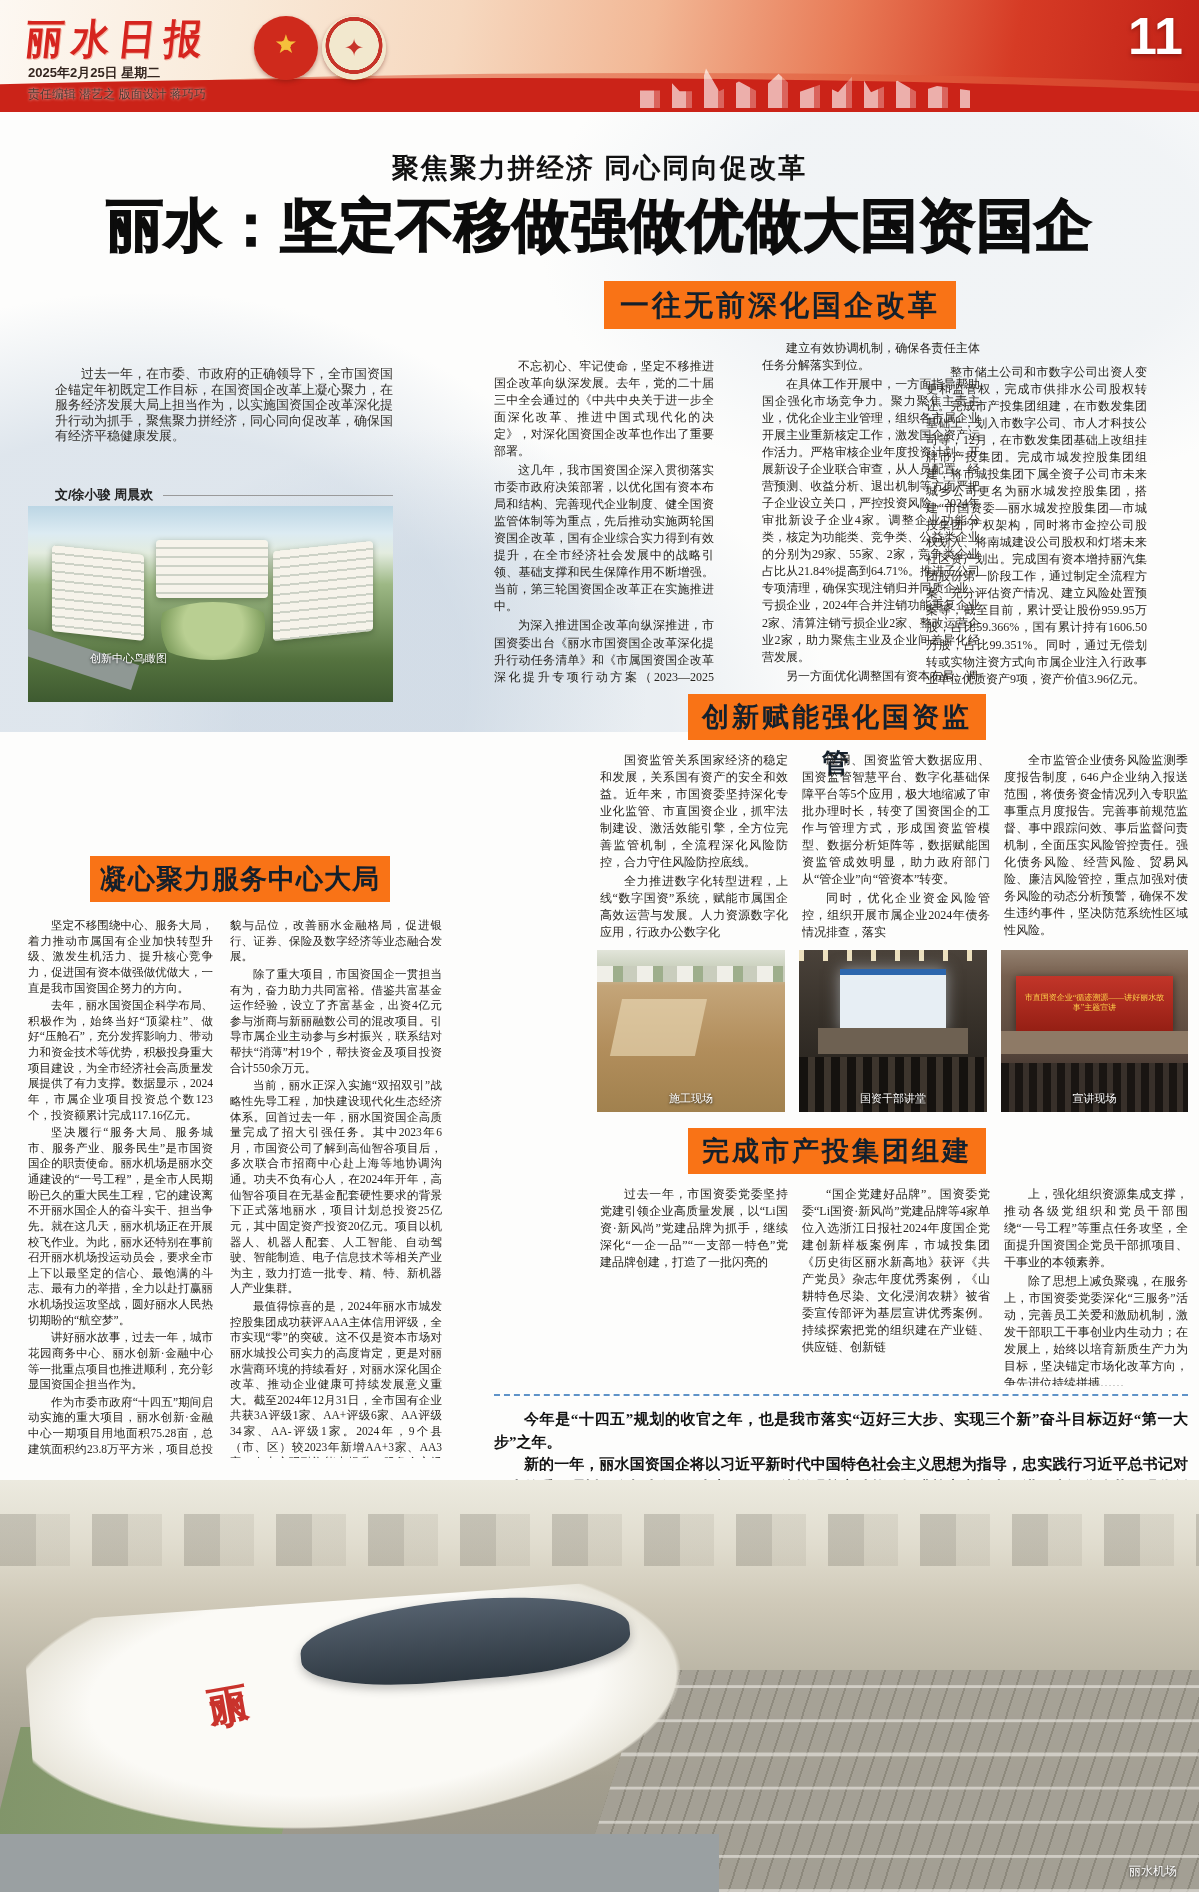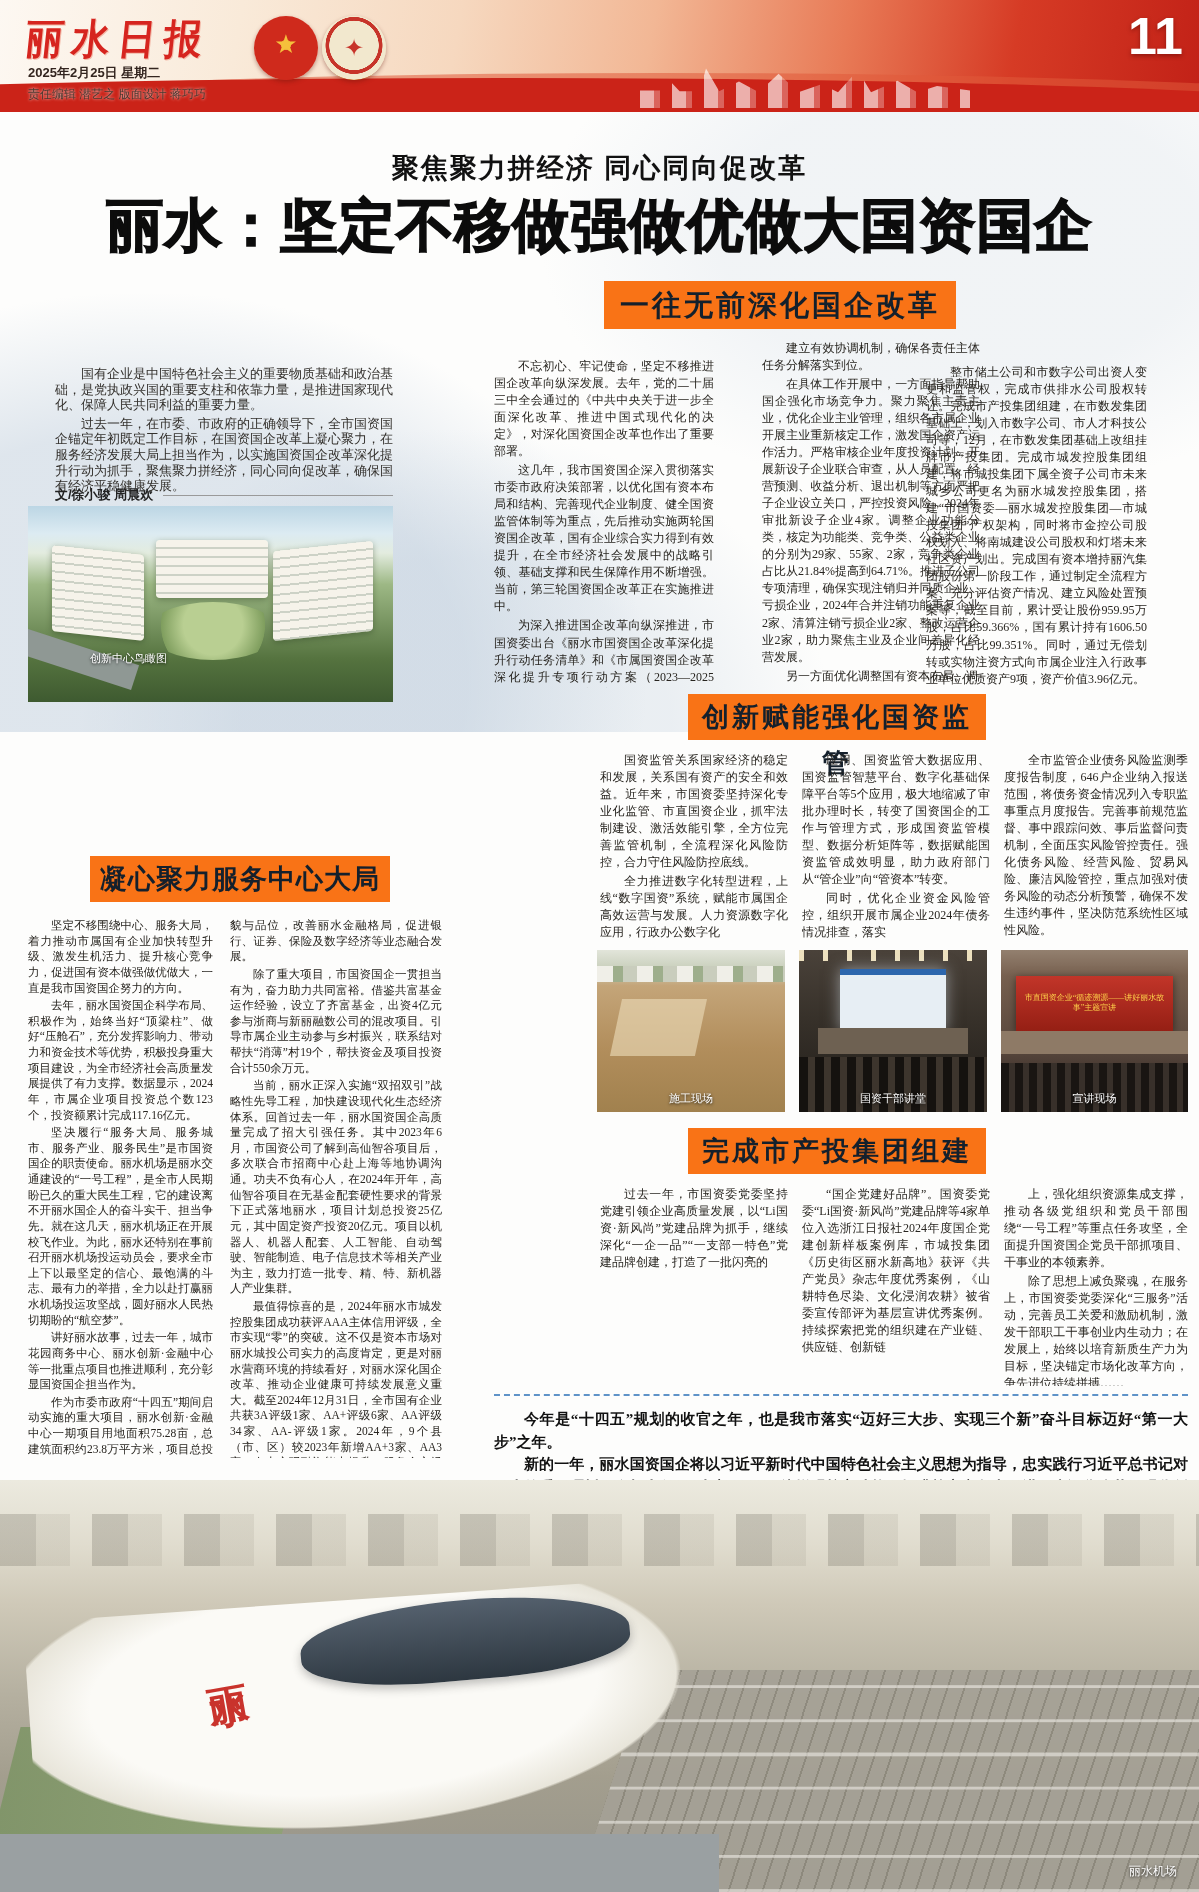--- a/index.html
+++ b/index.html
@@ -139,21 +139,20 @@
       </div>
     <div class="pageno">11</div>
   </div>
 
   <div class="mountains"></div>
 
   <div class="kicker">聚焦聚力拼经济  同心同向促改革</div>
   <div class="headline">丽水：坚定不移做强做优做大国资国企</div>
 
   <div class="intro">
-    <p>国有企业是中国特色社会主义的重要物质基础和政治基础，是党执政兴国的重要支柱和依靠力量，是推进国家现代化、保障人民共同利益的重要力量。</p>
     <p>过去一年，在市委、市政府的正确领导下，全市国资国企锚定年初既定工作目标，在国资国企改革上凝心聚力，在服务经济发展大局上担当作为，以实施国资国企改革深化提升行动为抓手，聚焦聚力拼经济，同心同向促改革，确保国有经济平稳健康发展。</p>
   </div>
   <div class="byline">
     <span>文/徐小骏 周晨欢</span>
     <span class="rule"></span>
   </div>
 
   <div class="photo photoA">
     <div class="pa-bldg pa-b1"></div>
     <div class="pa-bldg pa-b2"></div>

